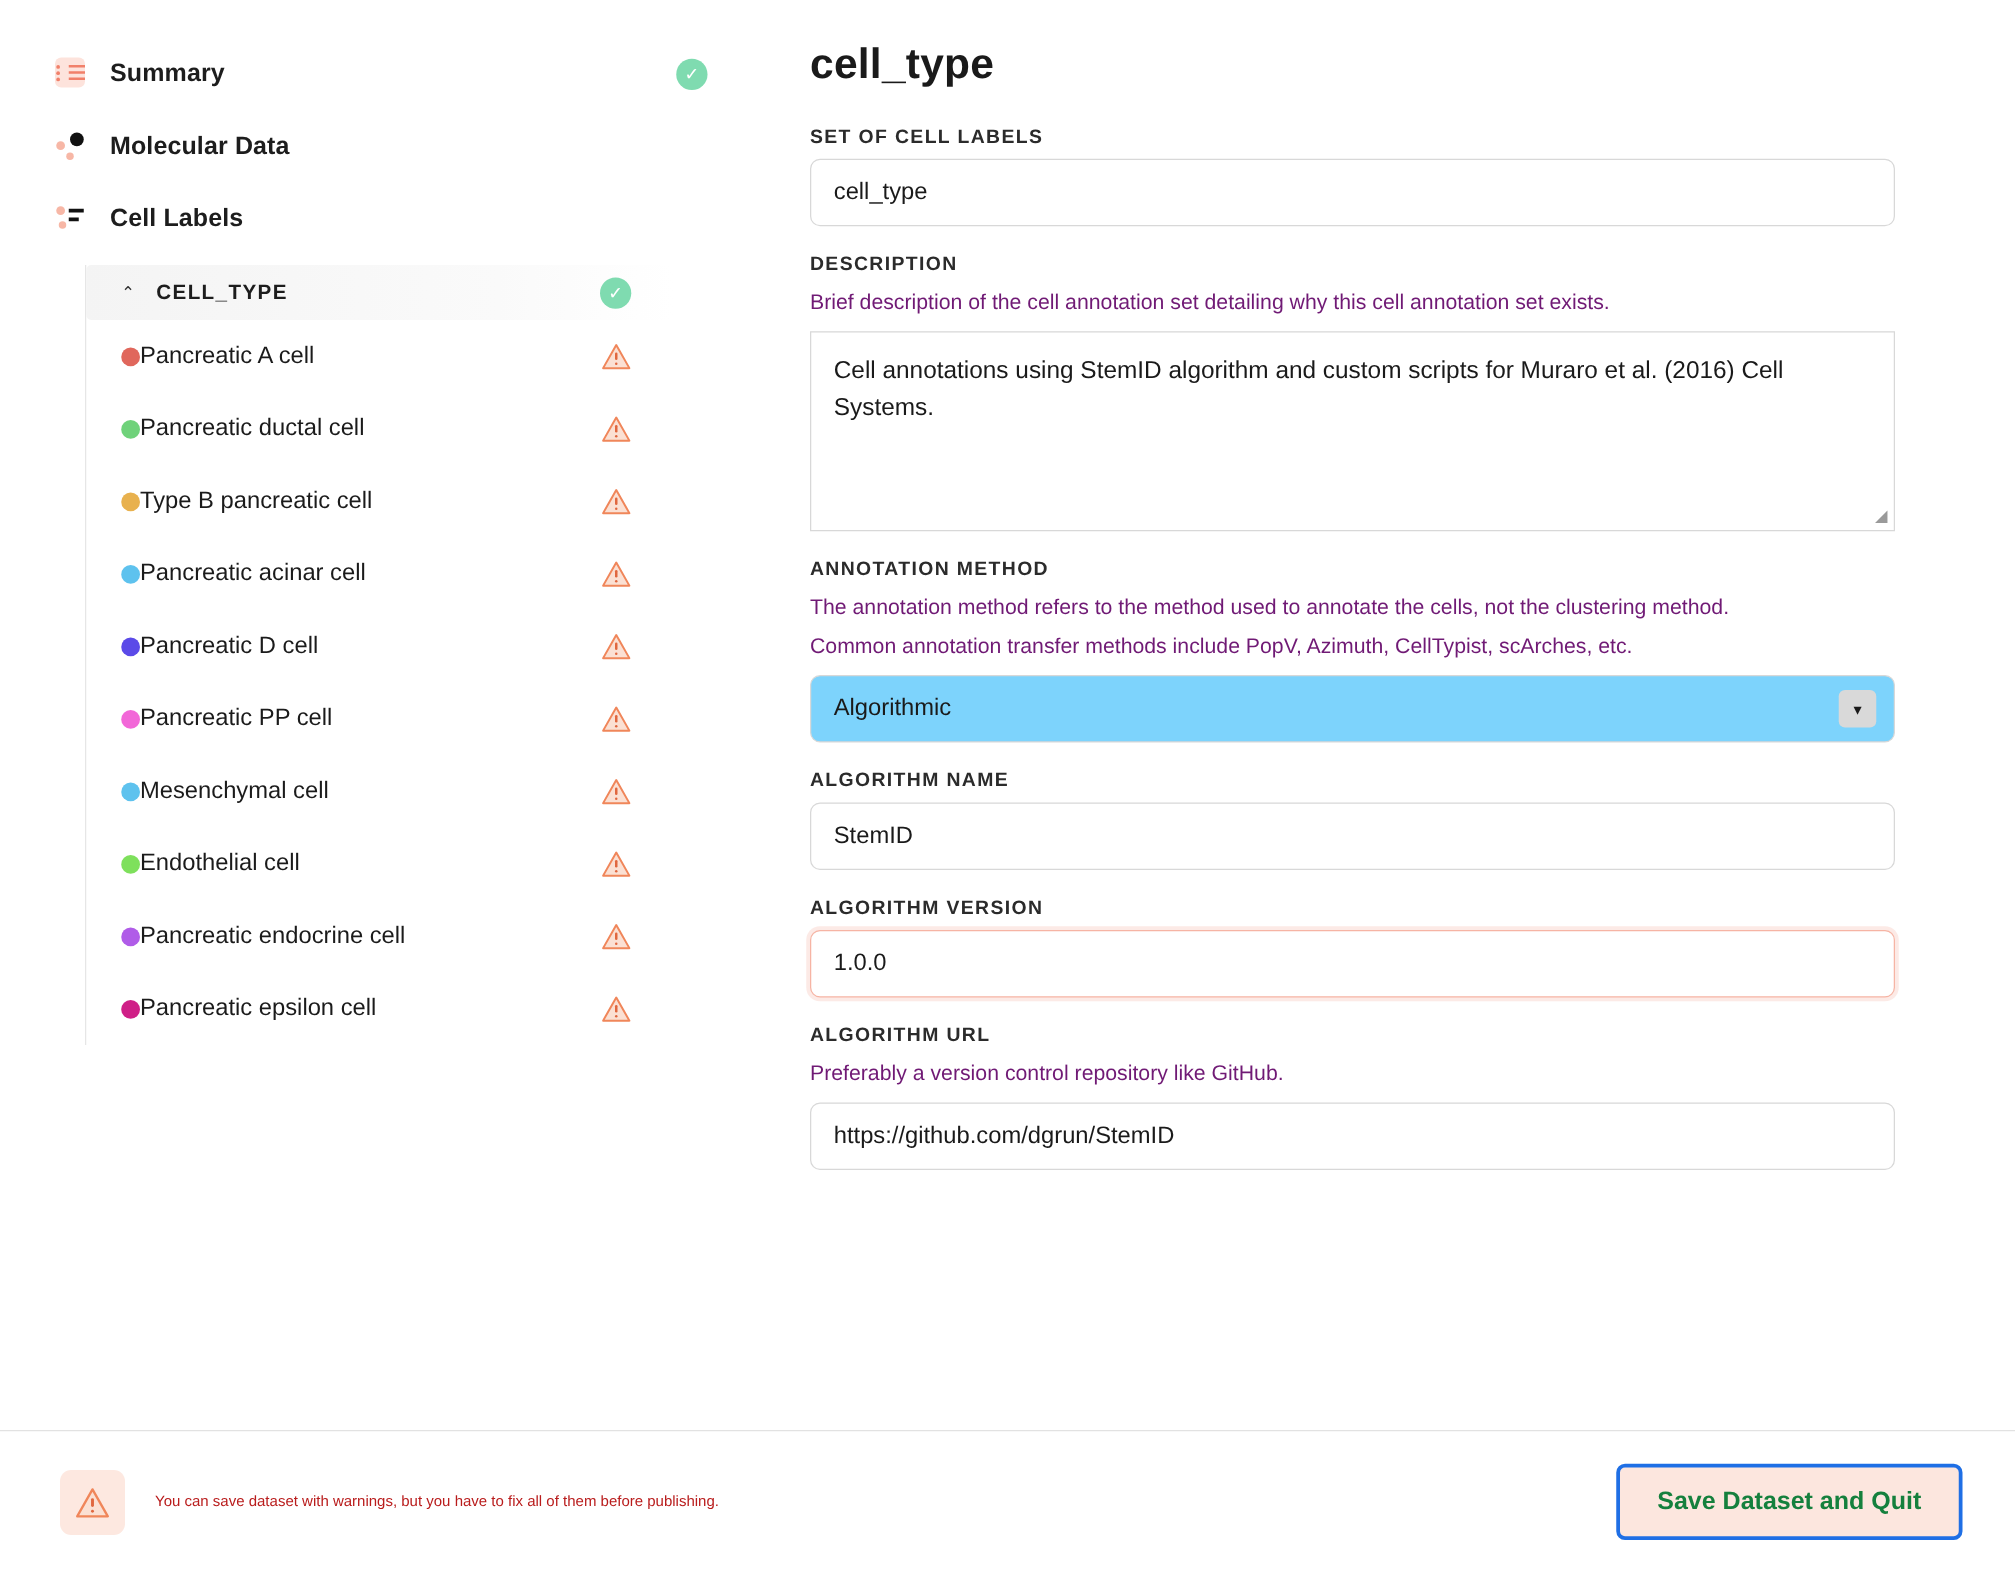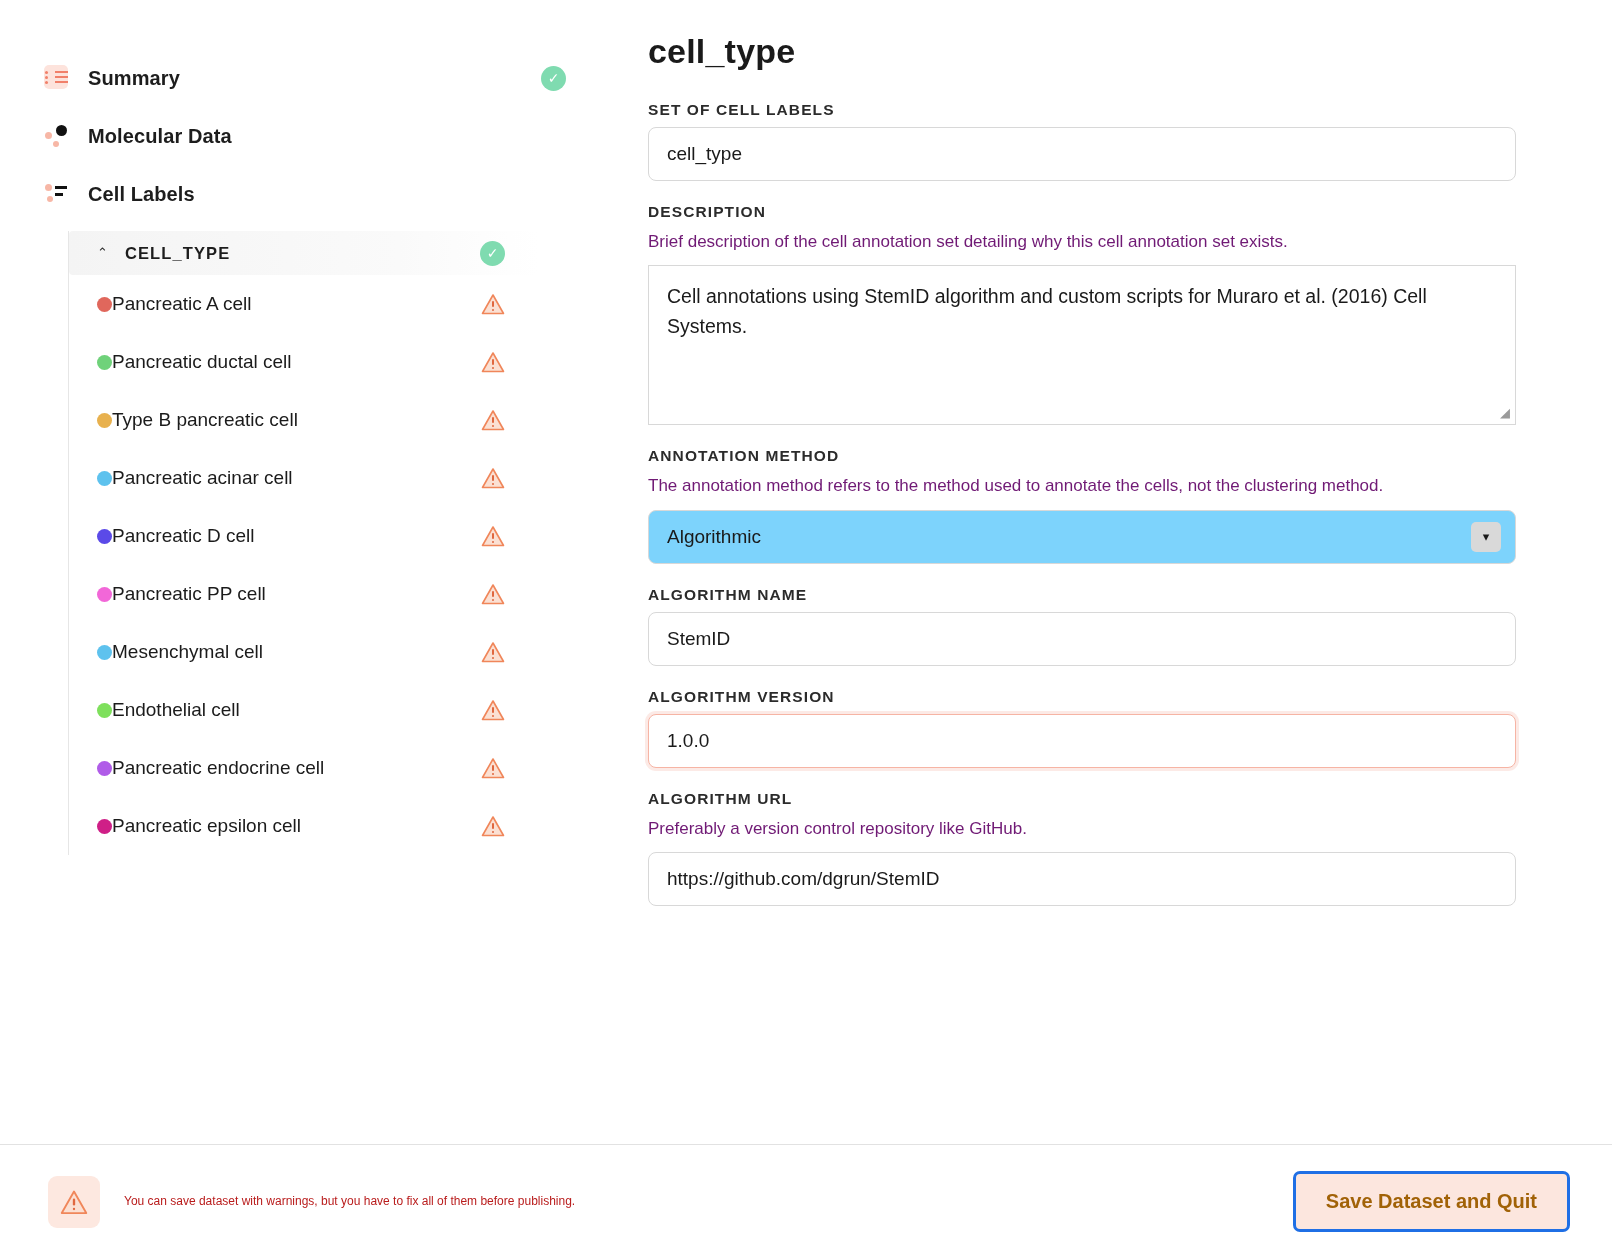--- a/index.html
+++ b/index.html
@@ -21,21 +21,20 @@
     background: #ffffff;
   }
 
   
   .sidebar {
     width: 600px;
     flex: 0 0 600px;
     padding: 30px 0 0 0;
     background: #ffffff;
     overflow: hidden;
-    margin-top: 19px;
   }
   .nav-row {
     display: flex;
     align-items: center;
     height: 58px;
     padding: 0 34px 0 44px;
     gap: 18px;
     cursor: pointer;
   }
   .nav-icon {
@@ -268,21 +267,21 @@
     line-height: 1.45;
     color: #b91c1c;
     max-width: 470px;
     flex: 1;
   }
   .save-btn {
     margin-left: auto;
     background: #fce6de;
     border: 3px solid #1f6fe5;
     border-radius: 7px;
-    color: #a16207;
+    color: #15803d;
     font-size: 20px;
     font-weight: bold;
     padding: 16px 30px;
     cursor: pointer;
     font-family: "Liberation Sans", sans-serif;
   }
 </style>
 </head>
 <body>
 
@@ -468,20 +467,21 @@
       <div class="field-help">Brief description of the cell annotation set detailing why this cell annotation set exists.</div>
       <div class="textarea-box">
         <span>Cell annotations using StemID algorithm and custom scripts for Muraro et al. (2016) Cell Systems.</span>
         <span class="resize-grip">◢</span>
       </div>
     </div>
 
     <div class="field">
       <div class="field-label">ANNOTATION METHOD</div>
       <div class="field-help">The annotation method refers to the method used to annotate the cells, not the clustering method.</div>
+      <div class="field-help" style="margin-top:-6px">Common annotation transfer methods include PopV, Azimuth, CellTypist, scArches, etc.</div>
       <div class="select-box">
         <span>Algorithmic</span>
         <span class="select-caret">▾</span>
       </div>
     </div>
 
     <div class="field">
       <div class="field-label">ALGORITHM NAME</div>
       <div class="input-box">StemID</div>
     </div>

